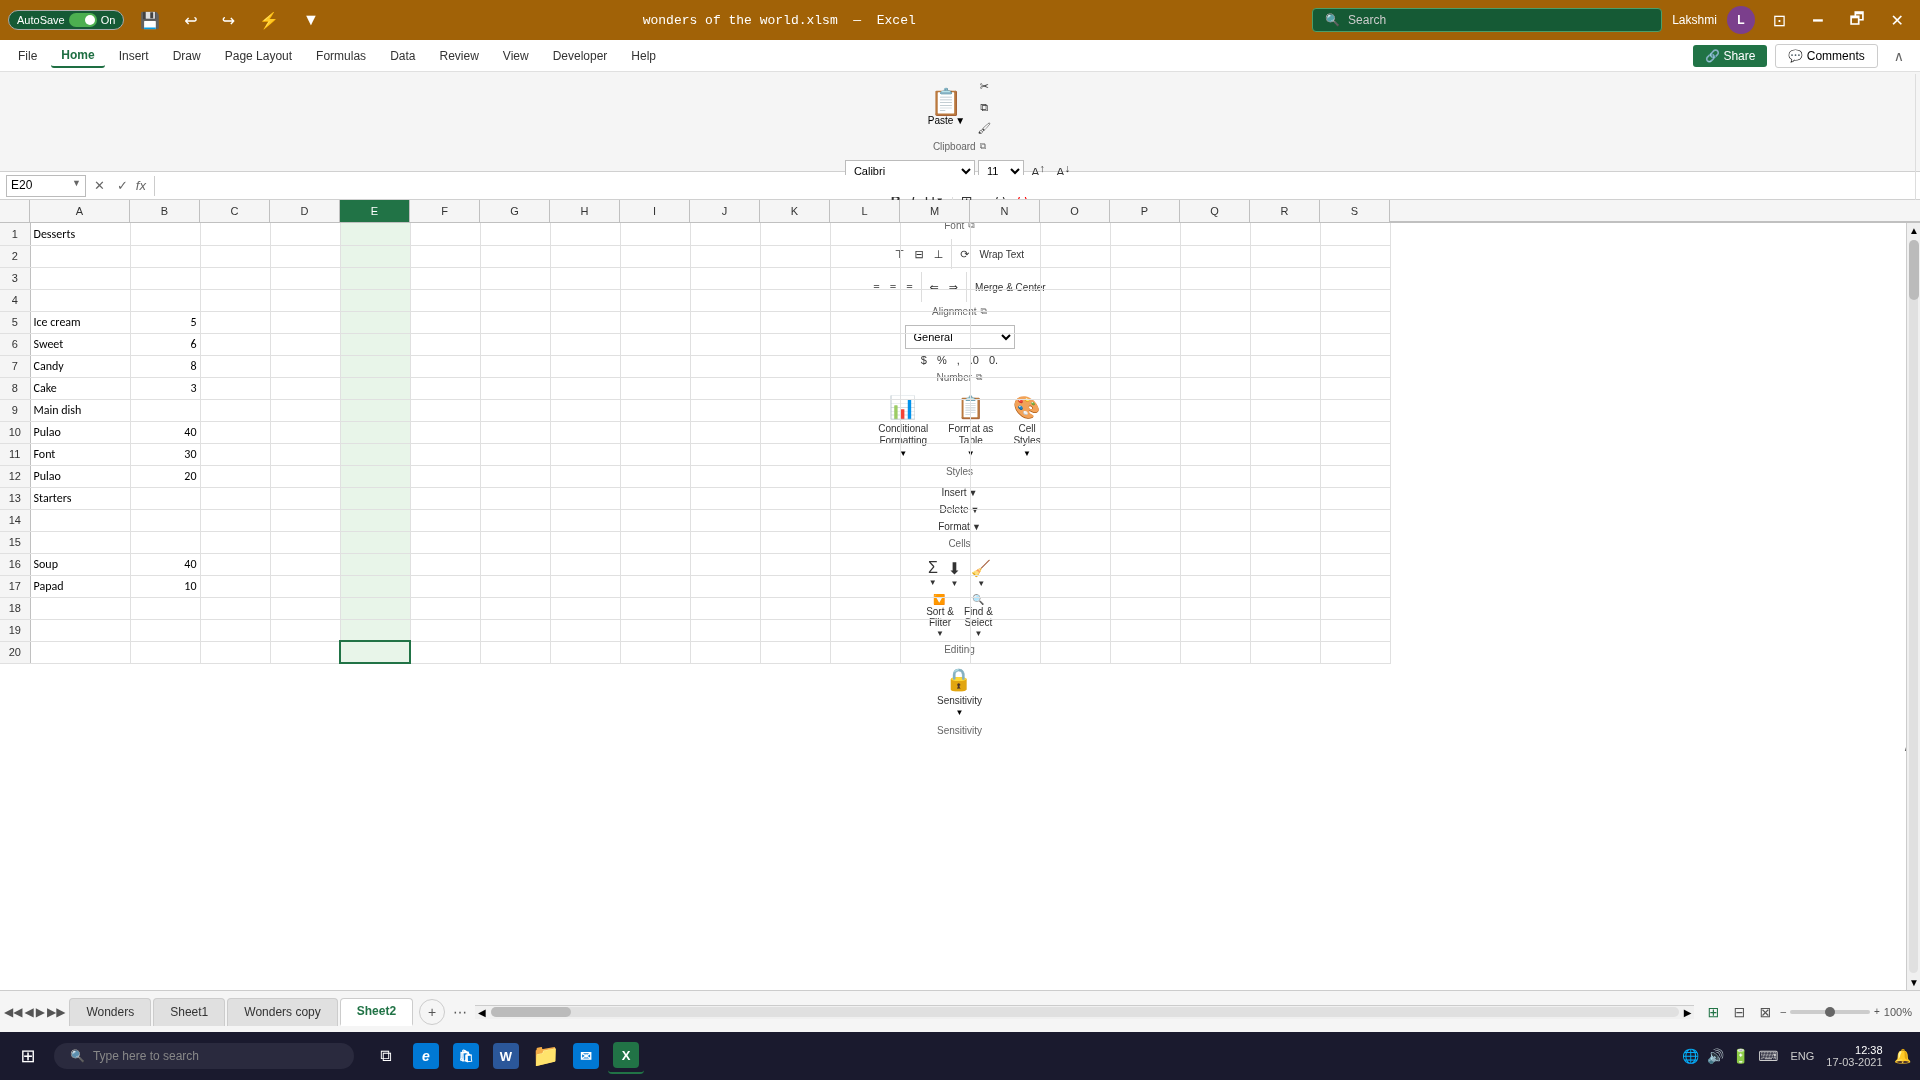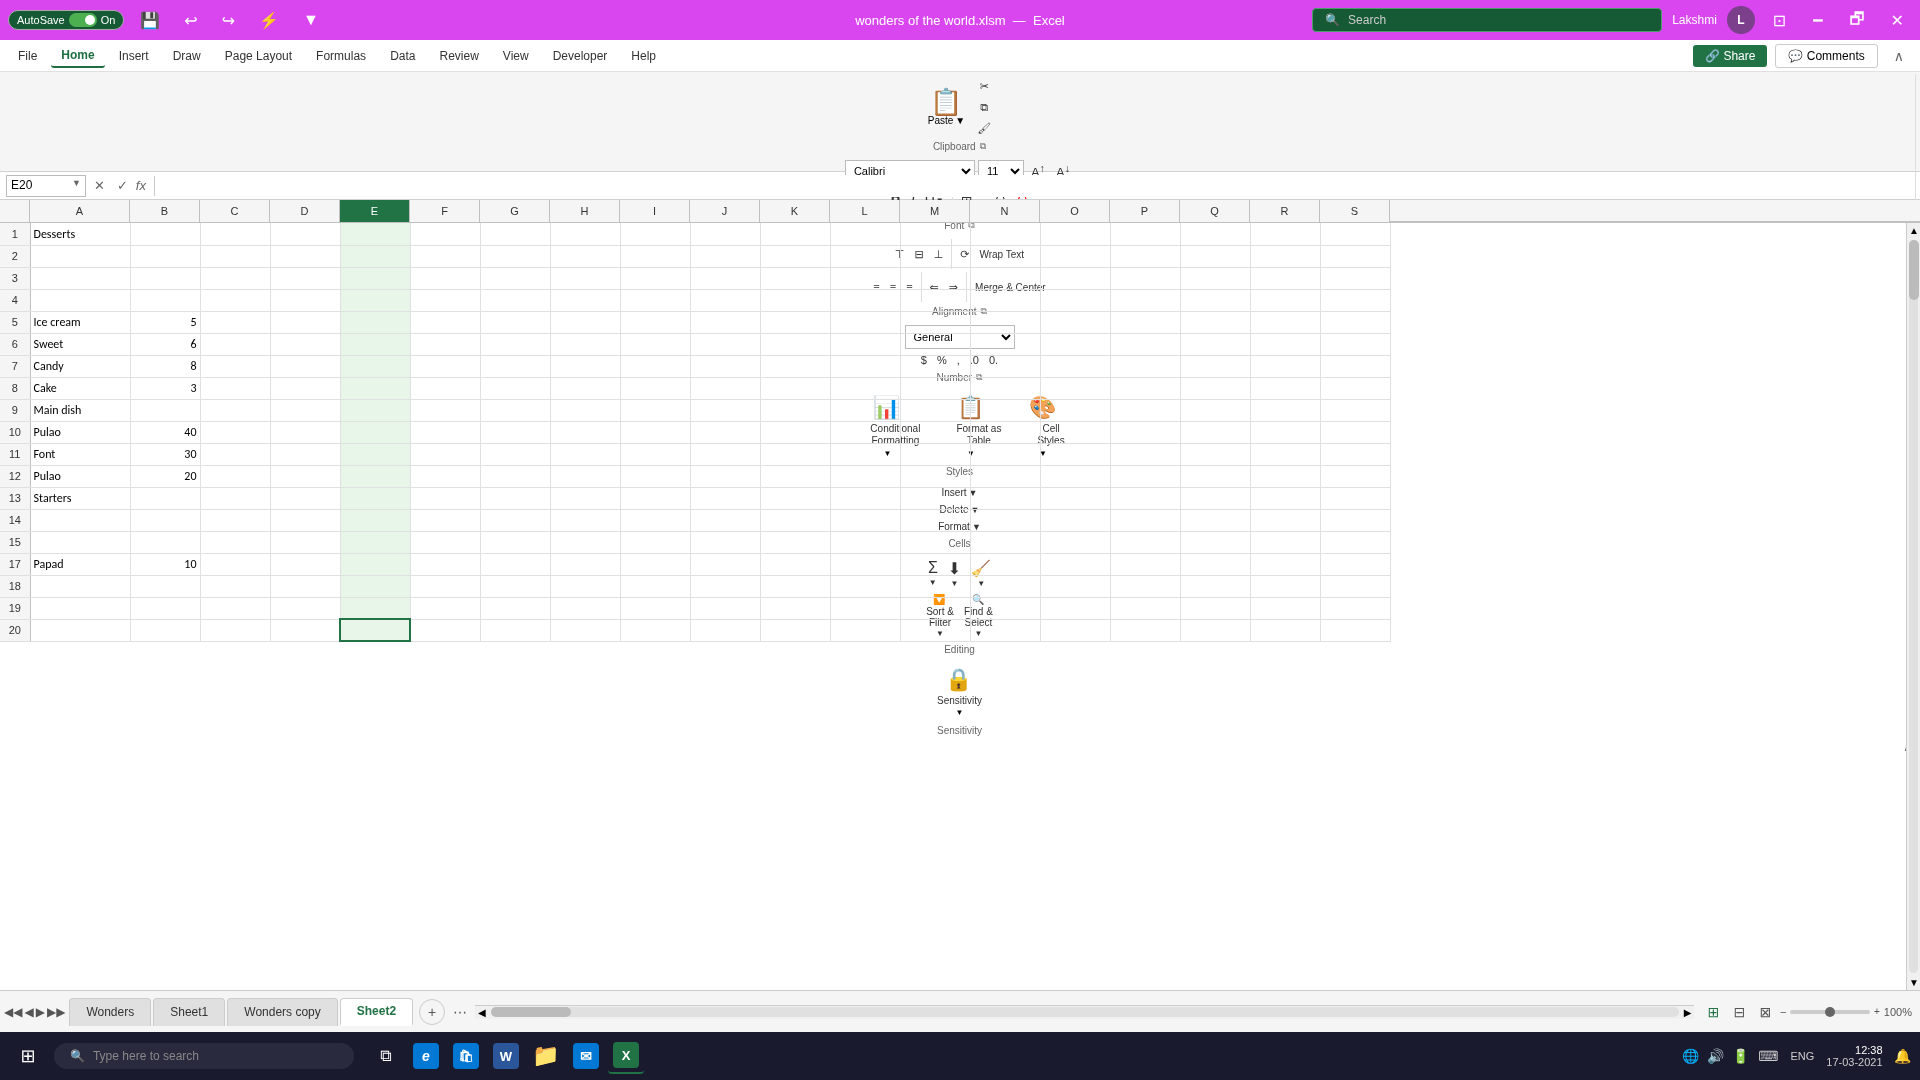--- a/index.html
+++ b/index.html
@@ -1,28 +1,28 @@
 <!DOCTYPE html>
 <html><head>
   <meta charset="utf-8">
   <style>
     * { margin: 0; padding: 0; box-sizing: border-box; }
     body { font-family: 'Segoe UI', sans-serif; font-size: 12px; background: #fff; overflow: hidden; width: 1920px; height: 1080px; }
 
     
     #titlebar {
       height: 40px;
-      background: #d946ef;
+      background: #a16207;
       display: flex;
       align-items: center;
       padding: 0 8px;
       color: white;
     }
     #titlebar .left { display: flex; align-items: center; gap: 8px; flex: 1; }
-    #titlebar .center { flex: 1; display: flex; justify-content: center; }
+    #titlebar .center { flex: 1; display: flex; justify-content: flex-start; font-family: Liberation Mono, monospace; }
     #titlebar .right { flex: 1; display: flex; justify-content: flex-end; align-items: center; gap: 10px; }
     .autosave-badge {
       background: #155a35;
       border: 1px solid #aaa;
       border-radius: 10px;
       padding: 2px 8px;
       font-size: 11px;
       color: white;
       display: flex; align-items: center; gap: 4px;
     }
@@ -272,21 +272,21 @@
       cursor: pointer; border-radius: 3px; gap: 0;
     }
     .paste-icon { font-size: 26px; color: #333; line-height: 1; }
     .paste-label { font-size: 10px; display: flex; align-items: center; gap: 2px; }
 
     .cond-fmt-block {
       display: flex; flex-direction: column; align-items: center; justify-content: center;
       padding: 4px 8px; cursor: pointer; border-radius: 3px; gap: 2px;
     }
     .cond-fmt-block .icon { font-size: 22px; }
-    .cond-fmt-block .label { font-size: 10px; text-align: center; color: #333; line-height: 1.2; margin-left: 16px; }
+    .cond-fmt-block .label { font-size: 10px; text-align: center; color: #333; line-height: 1.2; }
     .editing-item {
       display: flex; flex-direction: column; align-items: center; padding: 2px 4px; cursor: pointer; border-radius: 3px; font-size: 10px; color: #333; gap: 1px;
     }
     .editing-item .icon { font-size: 16px; }
     .cells-item {
       display: flex; align-items: center; gap: 2px; padding: 2px 6px; cursor: pointer; border-radius: 2px; font-size: 10px; color: #333; justify-content: space-between;
     }
 
     .sensitivity-block {
       display: flex; flex-direction: column; align-items: center; justify-content: center; padding: 4px 8px; cursor: pointer; border-radius: 3px; gap: 2px;
@@ -922,20 +922,42 @@
               <td class="cell" style="width: 70px; min-width: 70px;"></td>
               <td class="cell" style="width: 70px; min-width: 70px;"></td>
               <td class="cell" style="width: 70px; min-width: 70px;"></td>
               <td class="cell" style="width: 70px; min-width: 70px;"></td>
               <td class="cell" style="width: 70px; min-width: 70px;"></td>
               <td class="cell" style="width: 70px; min-width: 70px;"></td>
               <td class="cell" style="width: 70px; min-width: 70px;"></td>
               <td class="cell" style="width: 70px; min-width: 70px;"></td>
             </tr>
             <tr>
+              <td class="row-num">16</td>
+              <td class="cell" style="width: 100px; min-width: 100px;">Soup</td>
+              <td class="cell number" style="width: 70px; min-width: 70px;">40</td>
+              <td class="cell" style="width: 70px; min-width: 70px;"></td>
+              <td class="cell" style="width: 70px; min-width: 70px;"></td>
+              <td class="cell selected-col" style="width: 70px; min-width: 70px;"></td>
+              <td class="cell" style="width: 70px; min-width: 70px;"></td>
+              <td class="cell" style="width: 70px; min-width: 70px;"></td>
+              <td class="cell" style="width: 70px; min-width: 70px;"></td>
+              <td class="cell" style="width: 70px; min-width: 70px;"></td>
+              <td class="cell" style="width: 70px; min-width: 70px;"></td>
+              <td class="cell" style="width: 70px; min-width: 70px;"></td>
+              <td class="cell" style="width: 70px; min-width: 70px;"></td>
+              <td class="cell" style="width: 70px; min-width: 70px;"></td>
+              <td class="cell" style="width: 70px; min-width: 70px;"></td>
+              <td class="cell" style="width: 70px; min-width: 70px;"></td>
+              <td class="cell" style="width: 70px; min-width: 70px;"></td>
+              <td class="cell" style="width: 70px; min-width: 70px;"></td>
+              <td class="cell" style="width: 70px; min-width: 70px;"></td>
+              <td class="cell" style="width: 70px; min-width: 70px;"></td>
+            </tr>
+            <tr>
               <td class="row-num">17</td>
               <td class="cell" style="width: 100px; min-width: 100px;">Papad</td>
               <td class="cell number" style="width: 70px; min-width: 70px;">10</td>
               <td class="cell" style="width: 70px; min-width: 70px;"></td>
               <td class="cell" style="width: 70px; min-width: 70px;"></td>
               <td class="cell selected-col" style="width: 70px; min-width: 70px;"></td>
               <td class="cell" style="width: 70px; min-width: 70px;"></td>
               <td class="cell" style="width: 70px; min-width: 70px;"></td>
               <td class="cell" style="width: 70px; min-width: 70px;"></td>
               <td class="cell" style="width: 70px; min-width: 70px;"></td>

